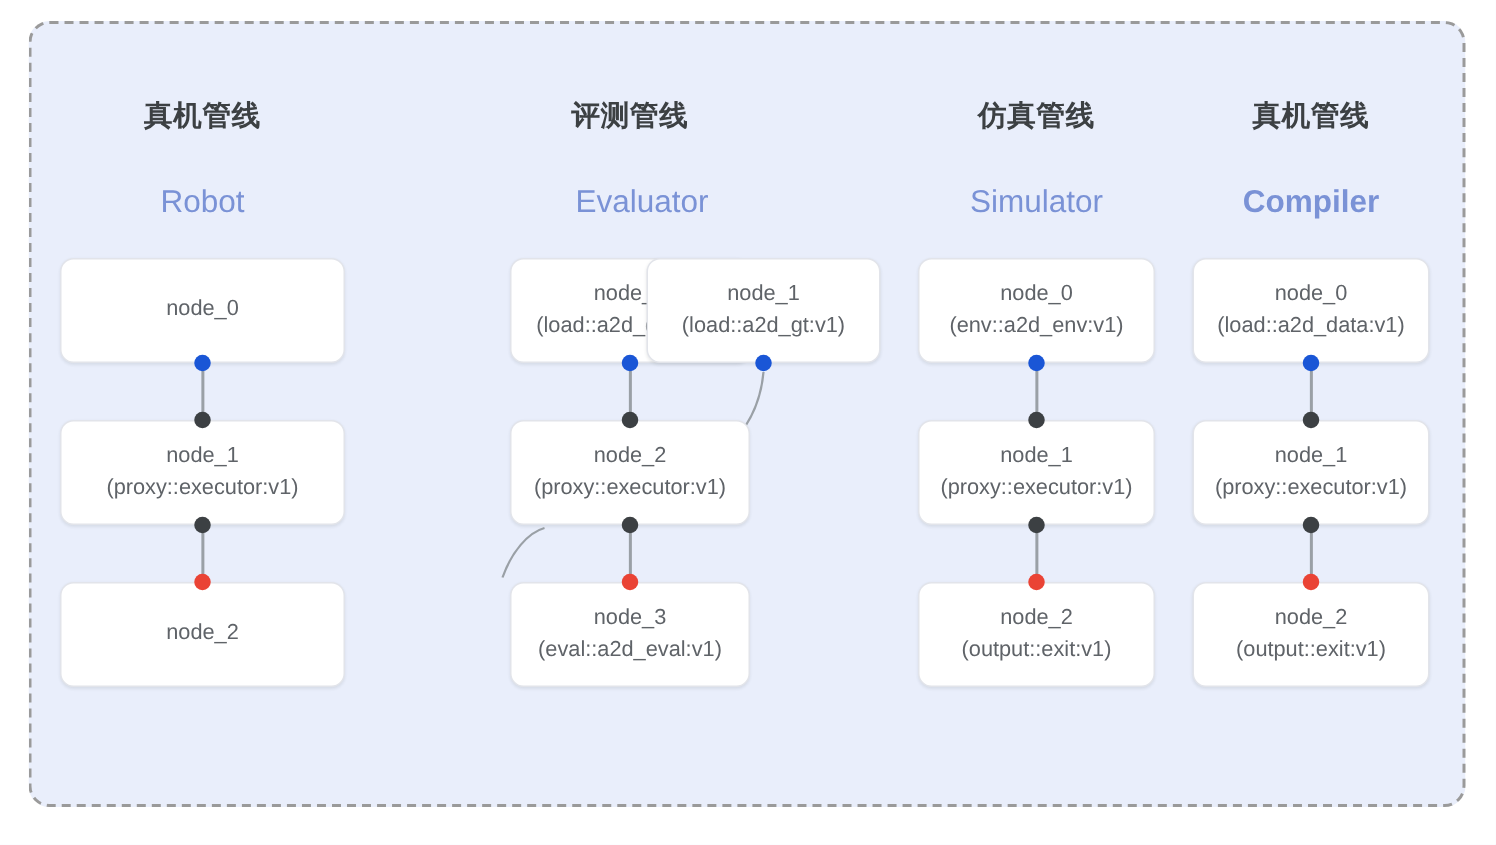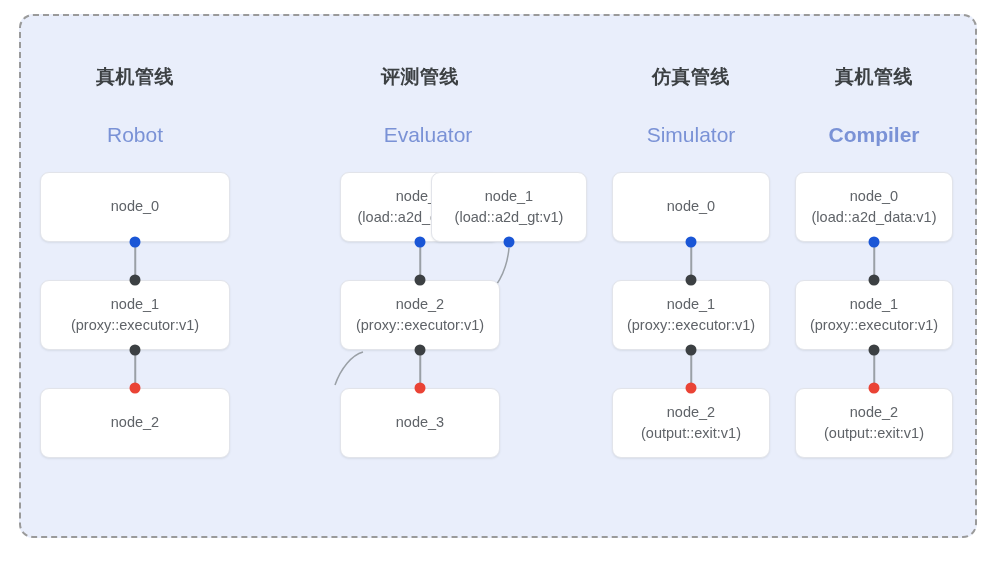--- a/index.html
+++ b/index.html
@@ -158,31 +158,33 @@
       </div>
       <div class="dot dot-in" style="left: 420px; top: 242px;"></div>
       <div class="node" style="left: 420px; top: 280px; width: 160px; height: 70px;">
         <div class="node-name">node_2</div>
         <div class="node-type">(proxy::executor:v1)</div>
       </div>
       <div class="dot dot-mid" style="left: 420px; top: 280px;"></div>
       <div class="dot dot-mid" style="left: 420px; top: 350px;"></div>
       <div class="node" style="left: 420px; top: 388px; width: 160px; height: 70px;">
         <div class="node-name">node_3</div>
+        <div class="node-type">(eval::a2d_eval:v1)</div>
       </div>
       <div class="dot dot-out" style="left: 420px; top: 388px;"></div>
       <div class="node" style="left: 509px; top: 172px; width: 156px; height: 70px;">
         <div class="node-name">node_1</div>
         <div class="node-type">(load::a2d_gt:v1)</div>
       </div>
       <div class="dot dot-in" style="left: 509px; top: 242px;"></div>
       <div class="link-v" style="left: 691px; top: 242px; height: 38px;"></div>
       <div class="link-v" style="left: 691px; top: 350px; height: 38px;"></div>
       <div class="node" style="left: 691px; top: 172px; width: 158px; height: 70px;">
         <div class="node-name">node_0</div>
+        <div class="node-type">(env::a2d_env:v1)</div>
       </div>
       <div class="dot dot-in" style="left: 691px; top: 242px;"></div>
       <div class="node" style="left: 691px; top: 280px; width: 158px; height: 70px;">
         <div class="node-name">node_1</div>
         <div class="node-type">(proxy::executor:v1)</div>
       </div>
       <div class="dot dot-mid" style="left: 691px; top: 280px;"></div>
       <div class="dot dot-mid" style="left: 691px; top: 350px;"></div>
       <div class="node" style="left: 691px; top: 388px; width: 158px; height: 70px;">
         <div class="node-name">node_2</div>

